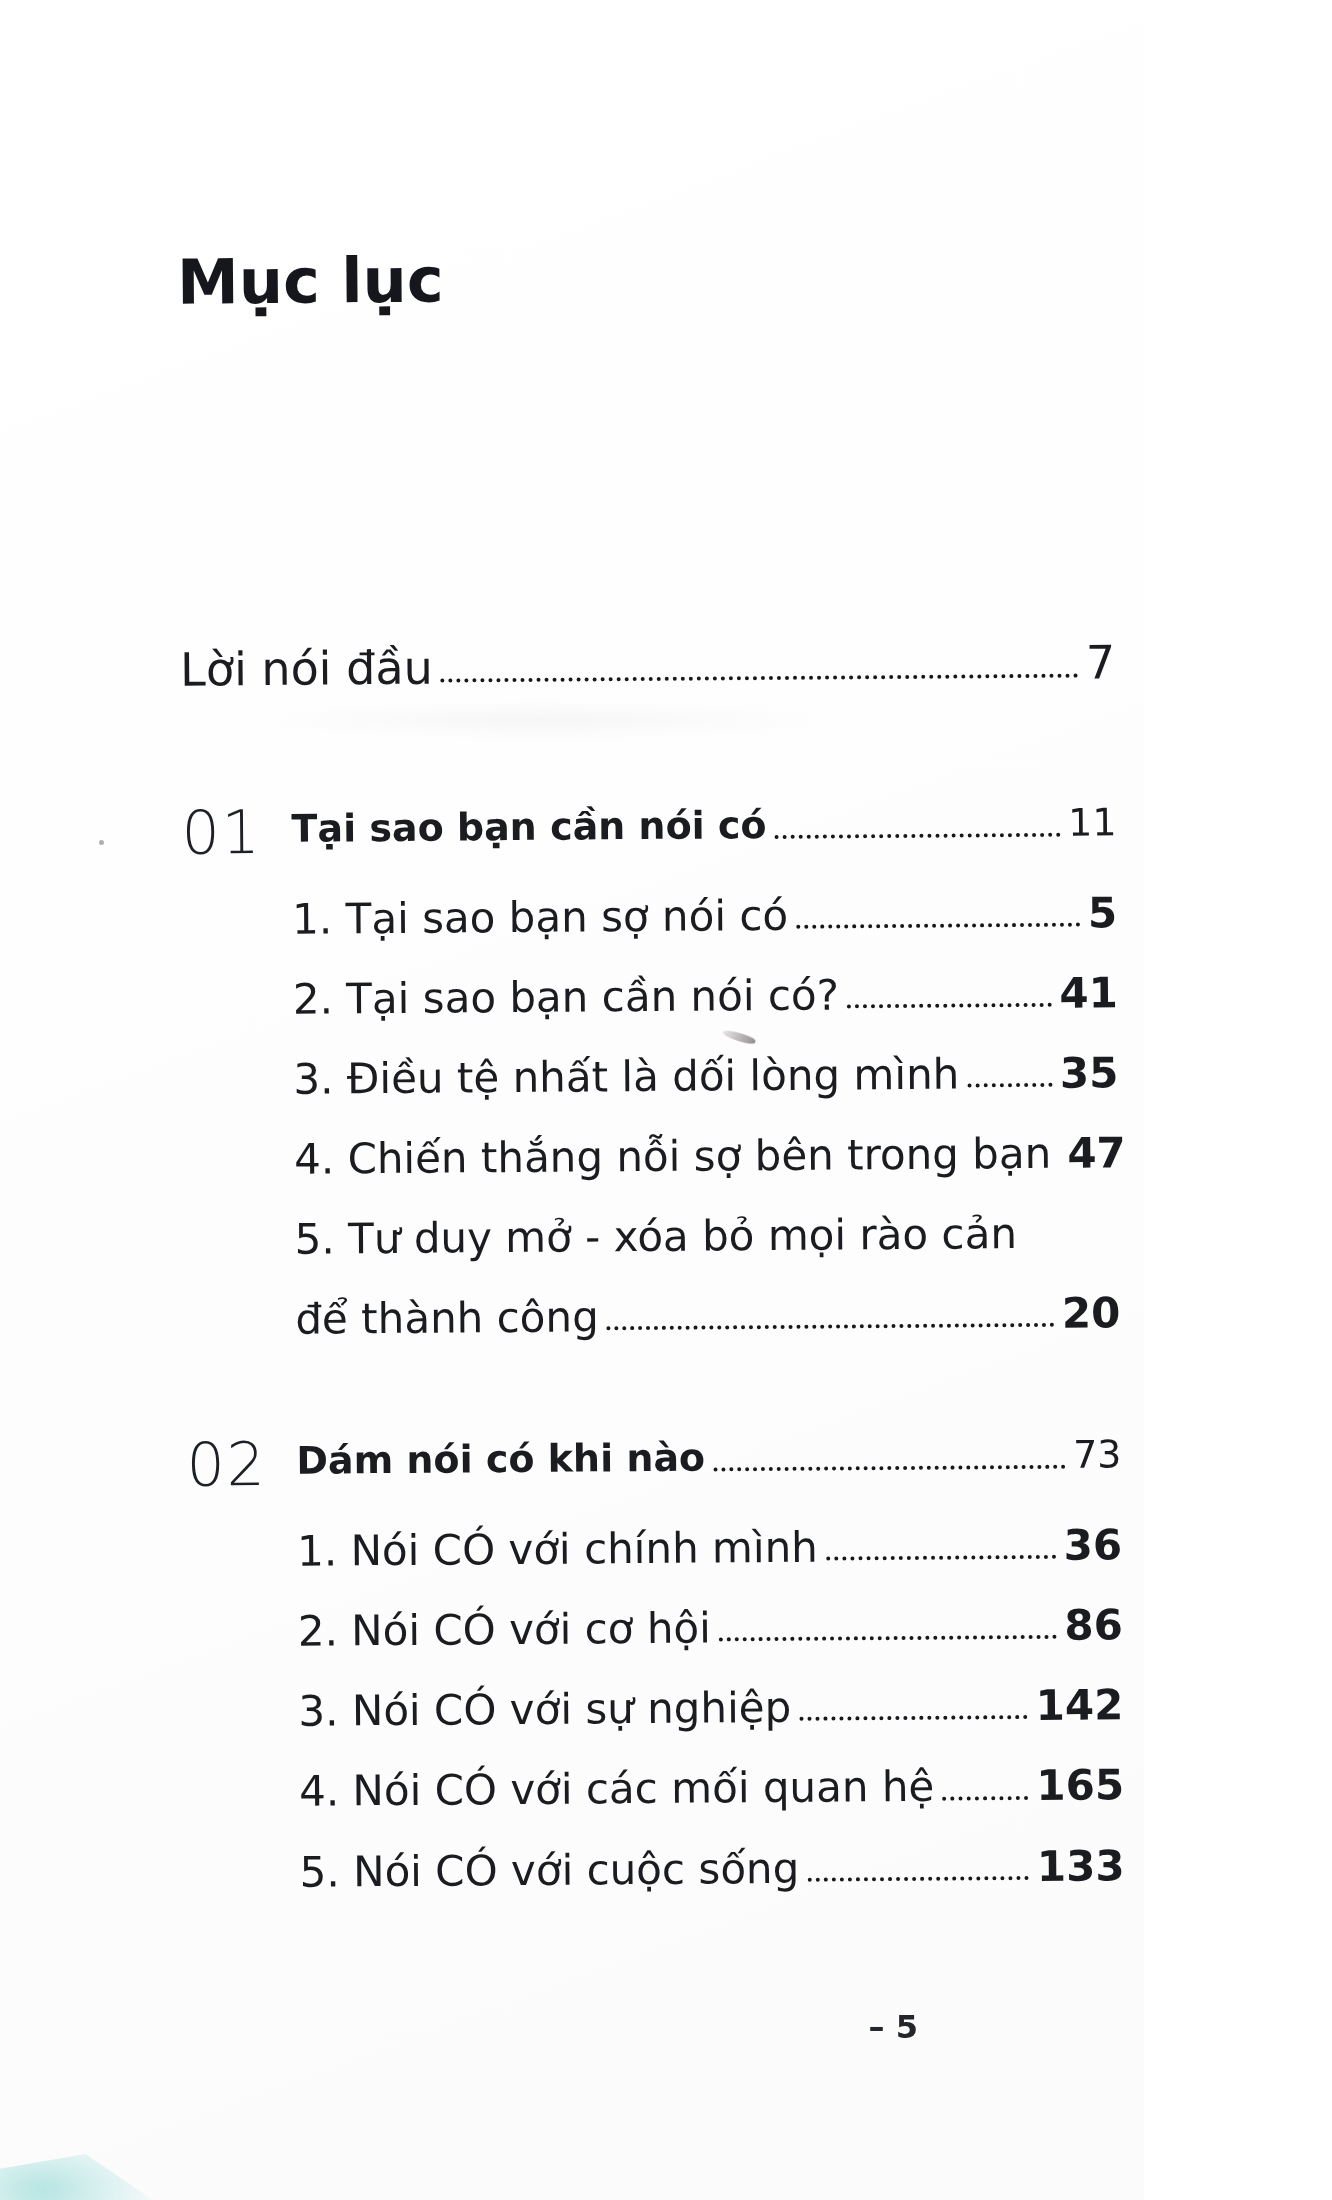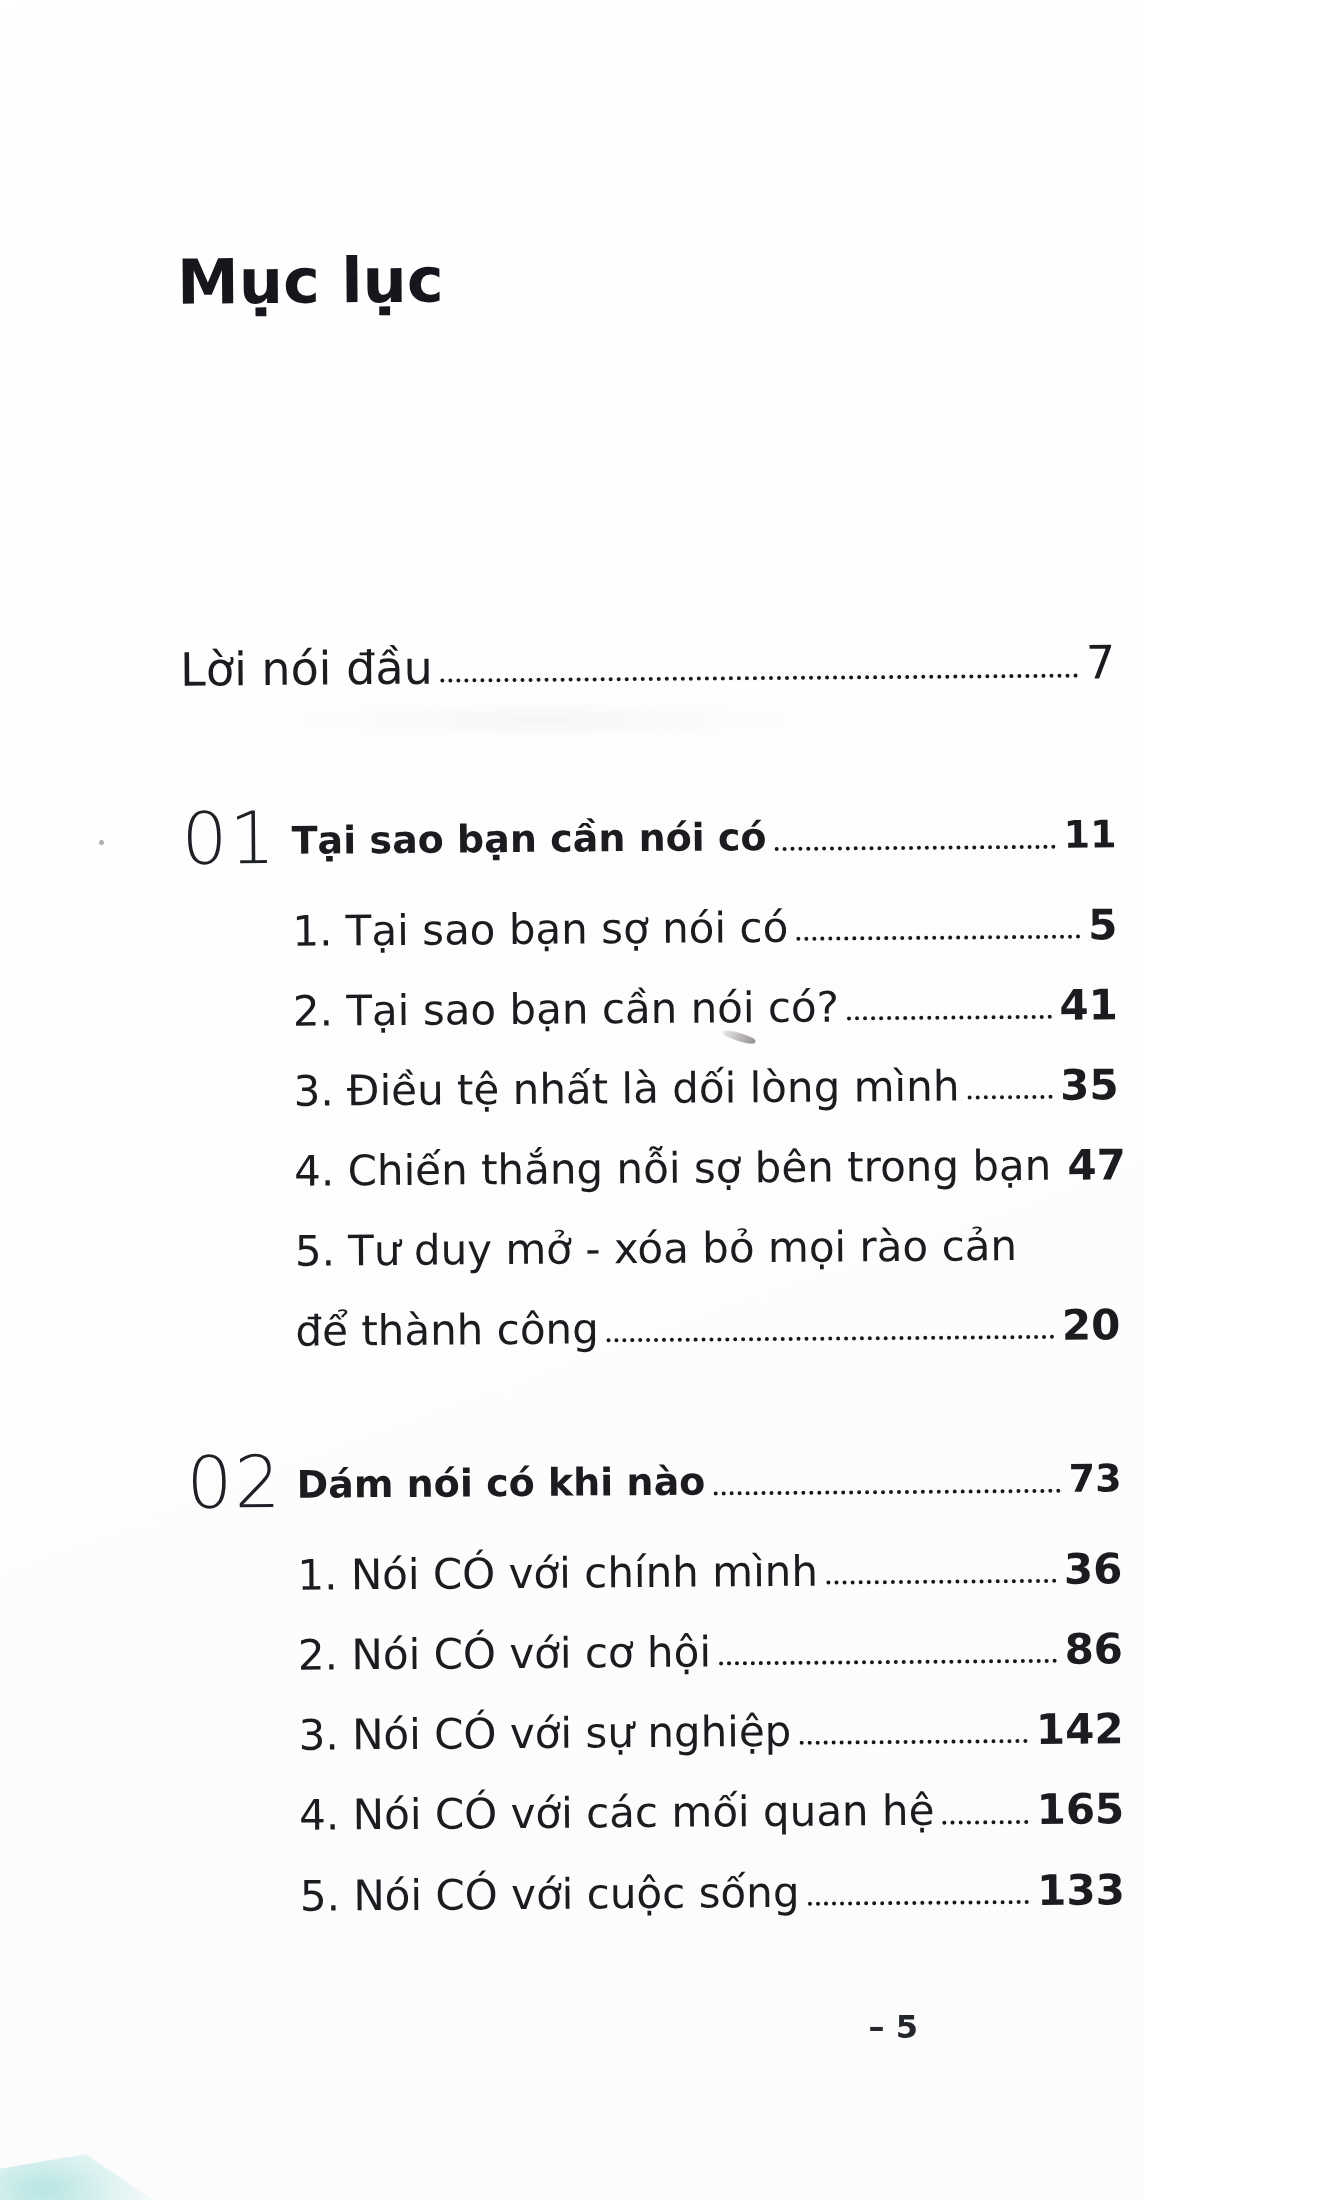--- a/index.html
+++ b/index.html
@@ -57,36 +57,36 @@
   .front-row .leader { transform: translateY(-10px); }
 
   .chapter-header {
     display: flex;
     align-items: flex-end;
     margin-top: 108px;
   }
   .ch2 .chapter-header { margin-top: 92px; }
   .ch-num {
     width: 110px;
-    font-size: 72px;
+    font-size: 60px;
     font-weight: 300;
     line-height: 1;
     letter-spacing: 2px;
     color: #1d2025;
     flex: 0 0 110px;
   }
   .ch-title-row {
     flex: 1;
     display: flex;
     align-items: flex-end;
     margin-bottom: 12px;
     font-size: 38px;
     font-weight: 700;
   }
-  .ch-title-row .pagenum { font-weight: 700; }
+  .ch-title-row .pagenum { font-weight: 400; }
   .ch-title-row .leader { border-bottom-width: 4px; transform: translateY(-7px); }
 
   .items { margin-left: 110px; }
   .item-row {
     margin-top: 36px;
     font-size: 42px;
     font-weight: 400;
   }
   .item-line1 {
     margin-top: 36px;

